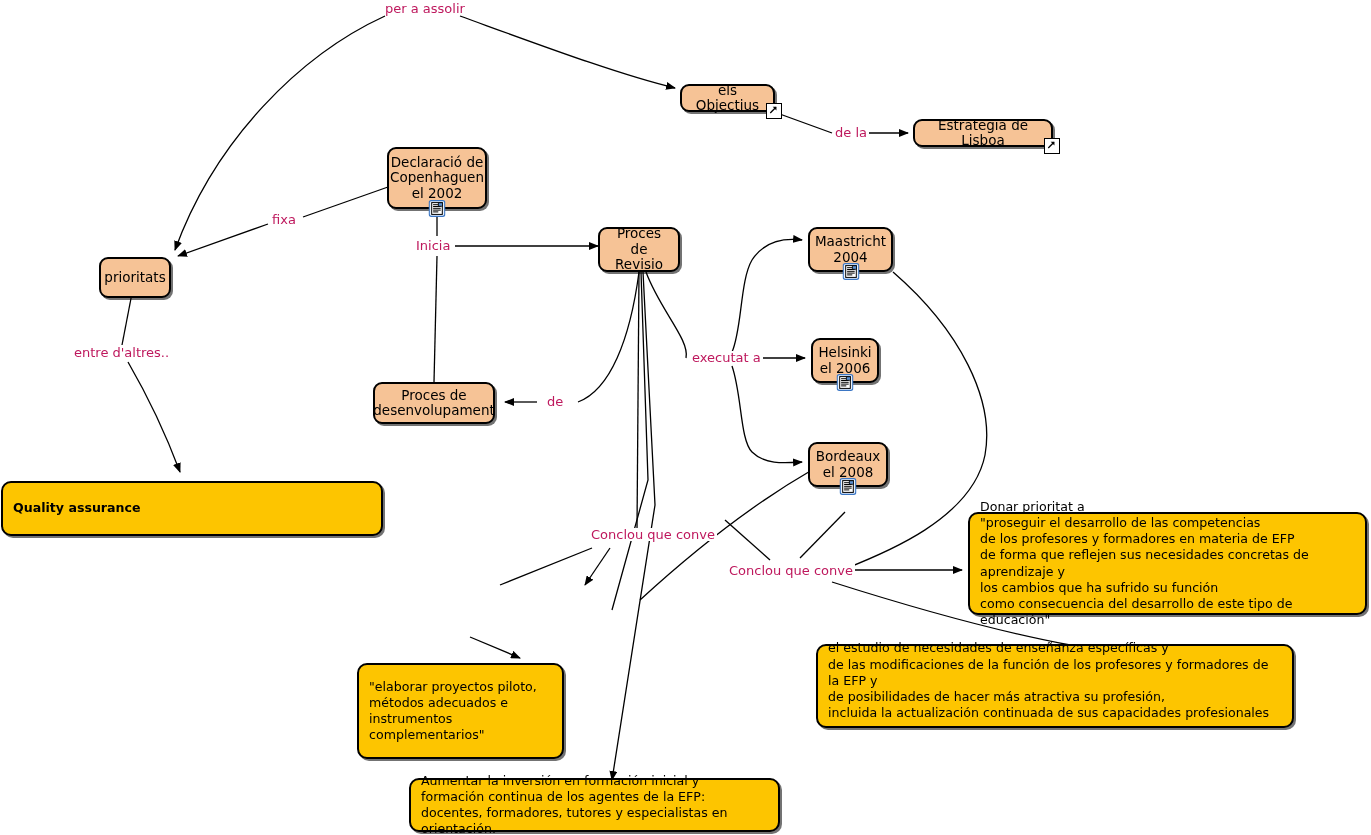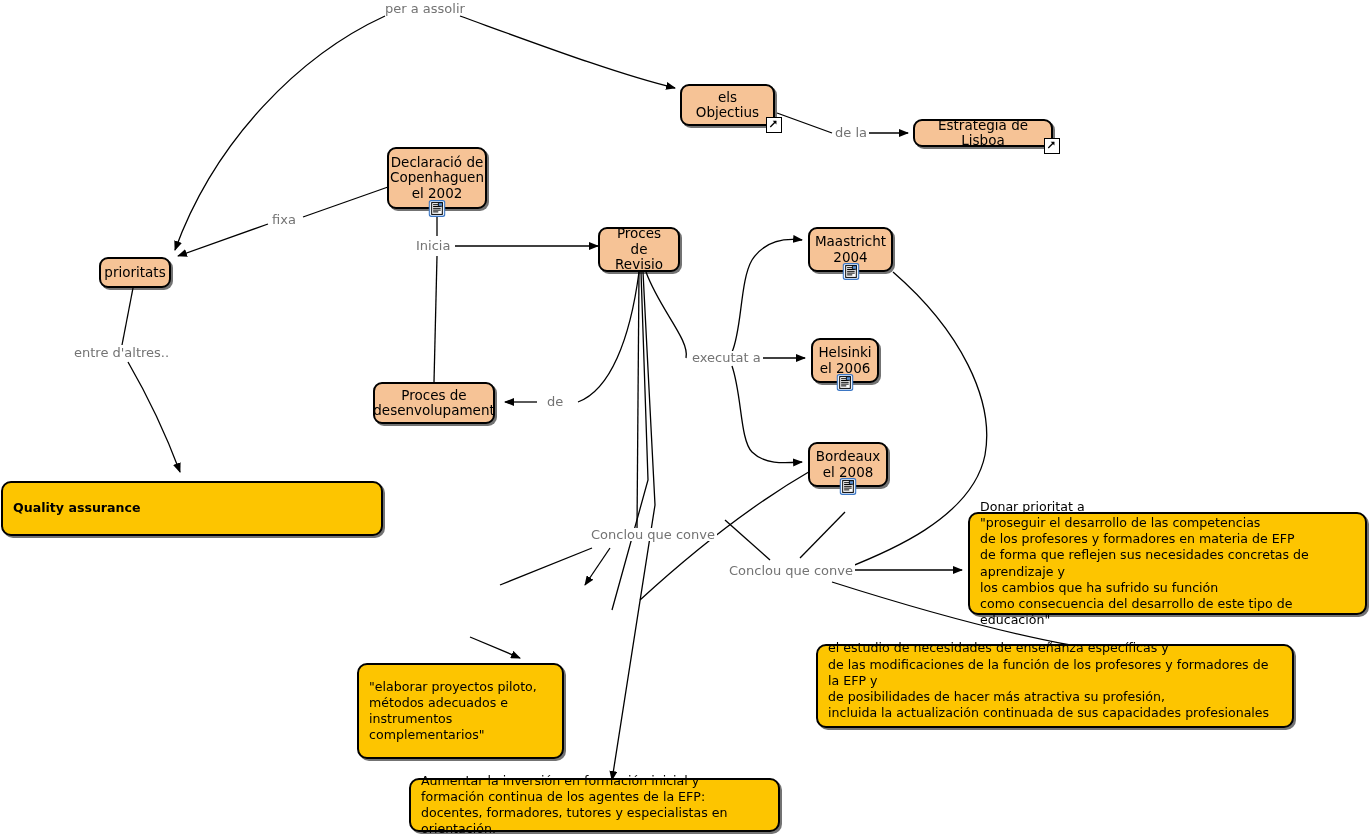--- a/index.html
+++ b/index.html
@@ -62,21 +62,21 @@
   }
   .node.note .label-text {
     white-space: pre-line;
     display: block;
     width: 100%;
   }
   
   .edge-label {
     position: absolute;
     font-size: 13px;
-    color: #737373;
+    color: #be185d;
     background: #ffffff;
     white-space: nowrap;
     padding: 0 2px;
     line-height: 1;
     text-align: right;
   }
   
   .res-icon {
     position: absolute;
     width: 17px;
@@ -170,21 +170,21 @@
   <div class="edge-label" style="left:383px; top:2px;">per a assolir</div>
   <div class="edge-label" style="left:833px; top:126px;">de la</div>
   <div class="edge-label" style="left:270px; top:213px;">fixa</div>
   <div class="edge-label" style="left:414px; top:239px;">Inicia</div>
   <div class="edge-label" style="left:72px; top:346px;">entre d'altres..</div>
   <div class="edge-label" style="left:545px; top:395px;">de</div>
   <div class="edge-label" style="left:690px; top:351px;">executat a</div>
   <div class="edge-label" style="left:589px; top:528px;">Conclou que conve</div>
   <div class="edge-label" style="left:727px; top:564px;">Conclou que conve</div>
 
-  <div class="node concept" style="left:680px; top:84px; width:95px; height:42px;">
+  <div class="node concept" style="left:680px; top:84px; width:95px; height:28px;">
     <span class="label-text">els Objectius</span>
     <span class="link-icon">
       <svg viewBox="0 0 16 16" width="13" height="13">
         <path d="M4,11 L11,4" stroke="#000" stroke-width="1.6" fill="none"></path>
         <path d="M7,3.4 L11.6,3.4 L11.6,8 z" fill="#000"></path>
       </svg>
     </span>
   </div>
 
   <div class="node concept" style="left:913px; top:119px; width:140px; height:28px;">
@@ -208,21 +208,21 @@
         <rect x="4.6" y="4.2" width="7.6" height="1" fill="#000"></rect>
         <rect x="4.6" y="6.0" width="7.6" height="1" fill="#000"></rect>
         <rect x="4.6" y="7.8" width="7.6" height="1" fill="#000"></rect>
         <rect x="4.6" y="9.6" width="7.6" height="1" fill="#000"></rect>
         <rect x="4.6" y="11.4" width="5.2" height="1" fill="#000"></rect>
         <rect x="9.8" y="2.8" width="4.2" height="3.4" fill="#5a8fd0" stroke="#000" stroke-width="0.8"></rect>
       </svg>
     </span>
   </div>
 
-  <div class="node concept" style="left:99px; top:257px; width:72px; height:31px;">
+  <div class="node concept" style="left:99px; top:257px; width:72px; height:41px;">
     <span class="label-text">prioritats</span>
   </div>
 
   <div class="node concept" style="left:598px; top:227px; width:82px; height:45px;">
     <span class="label-text">Proces de
 Revisio</span>
   </div>
 
   <div class="node concept" style="left:373px; top:382px; width:122px; height:42px;">
     <span class="label-text">Proces de

